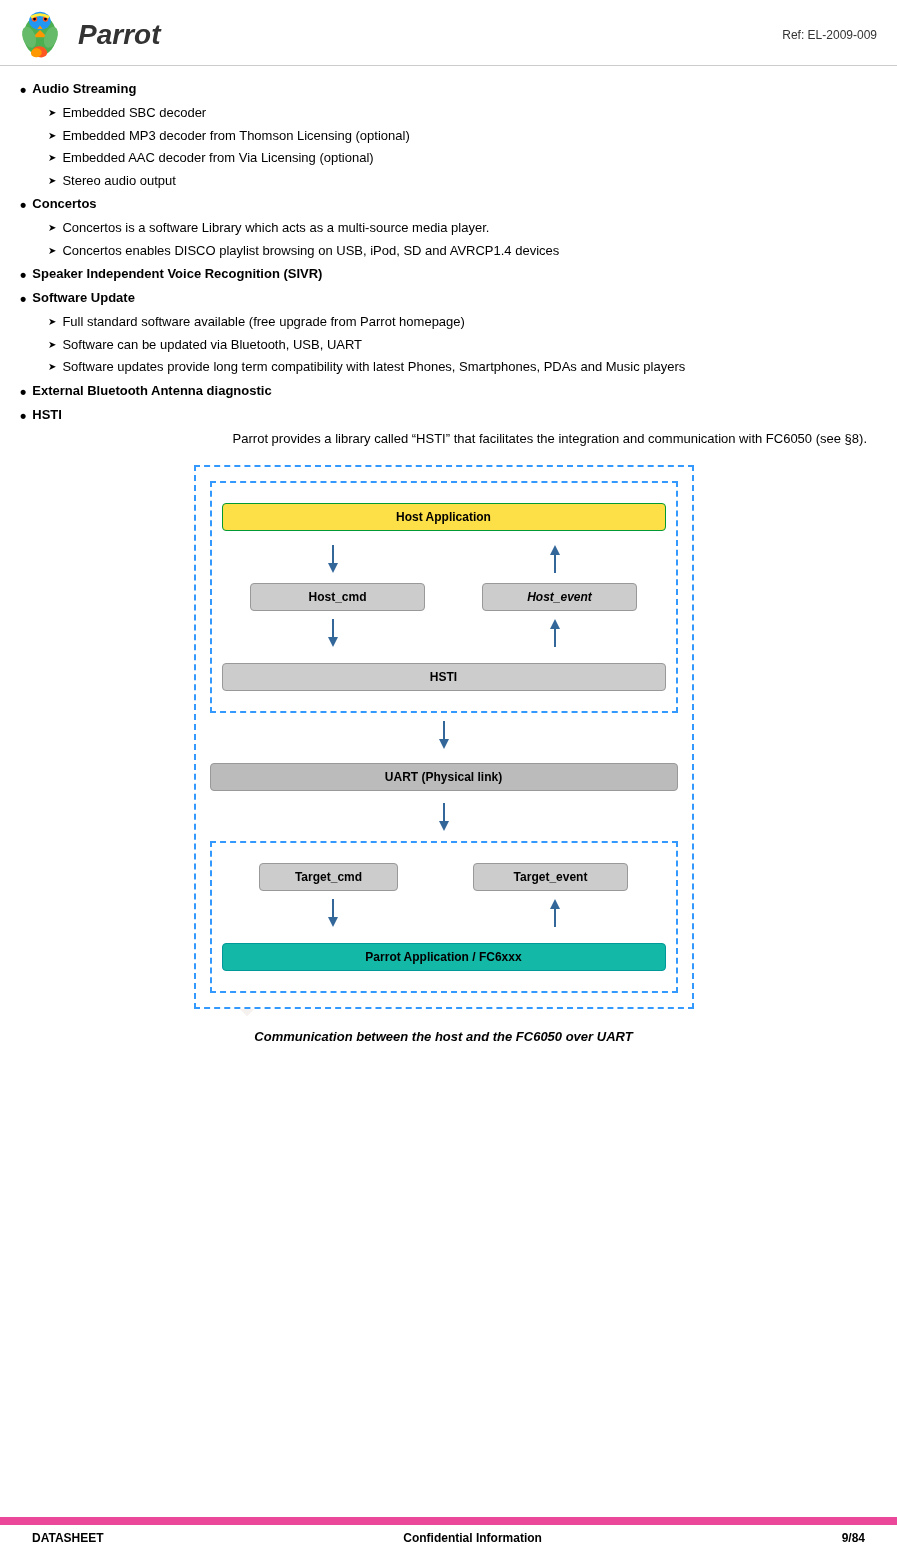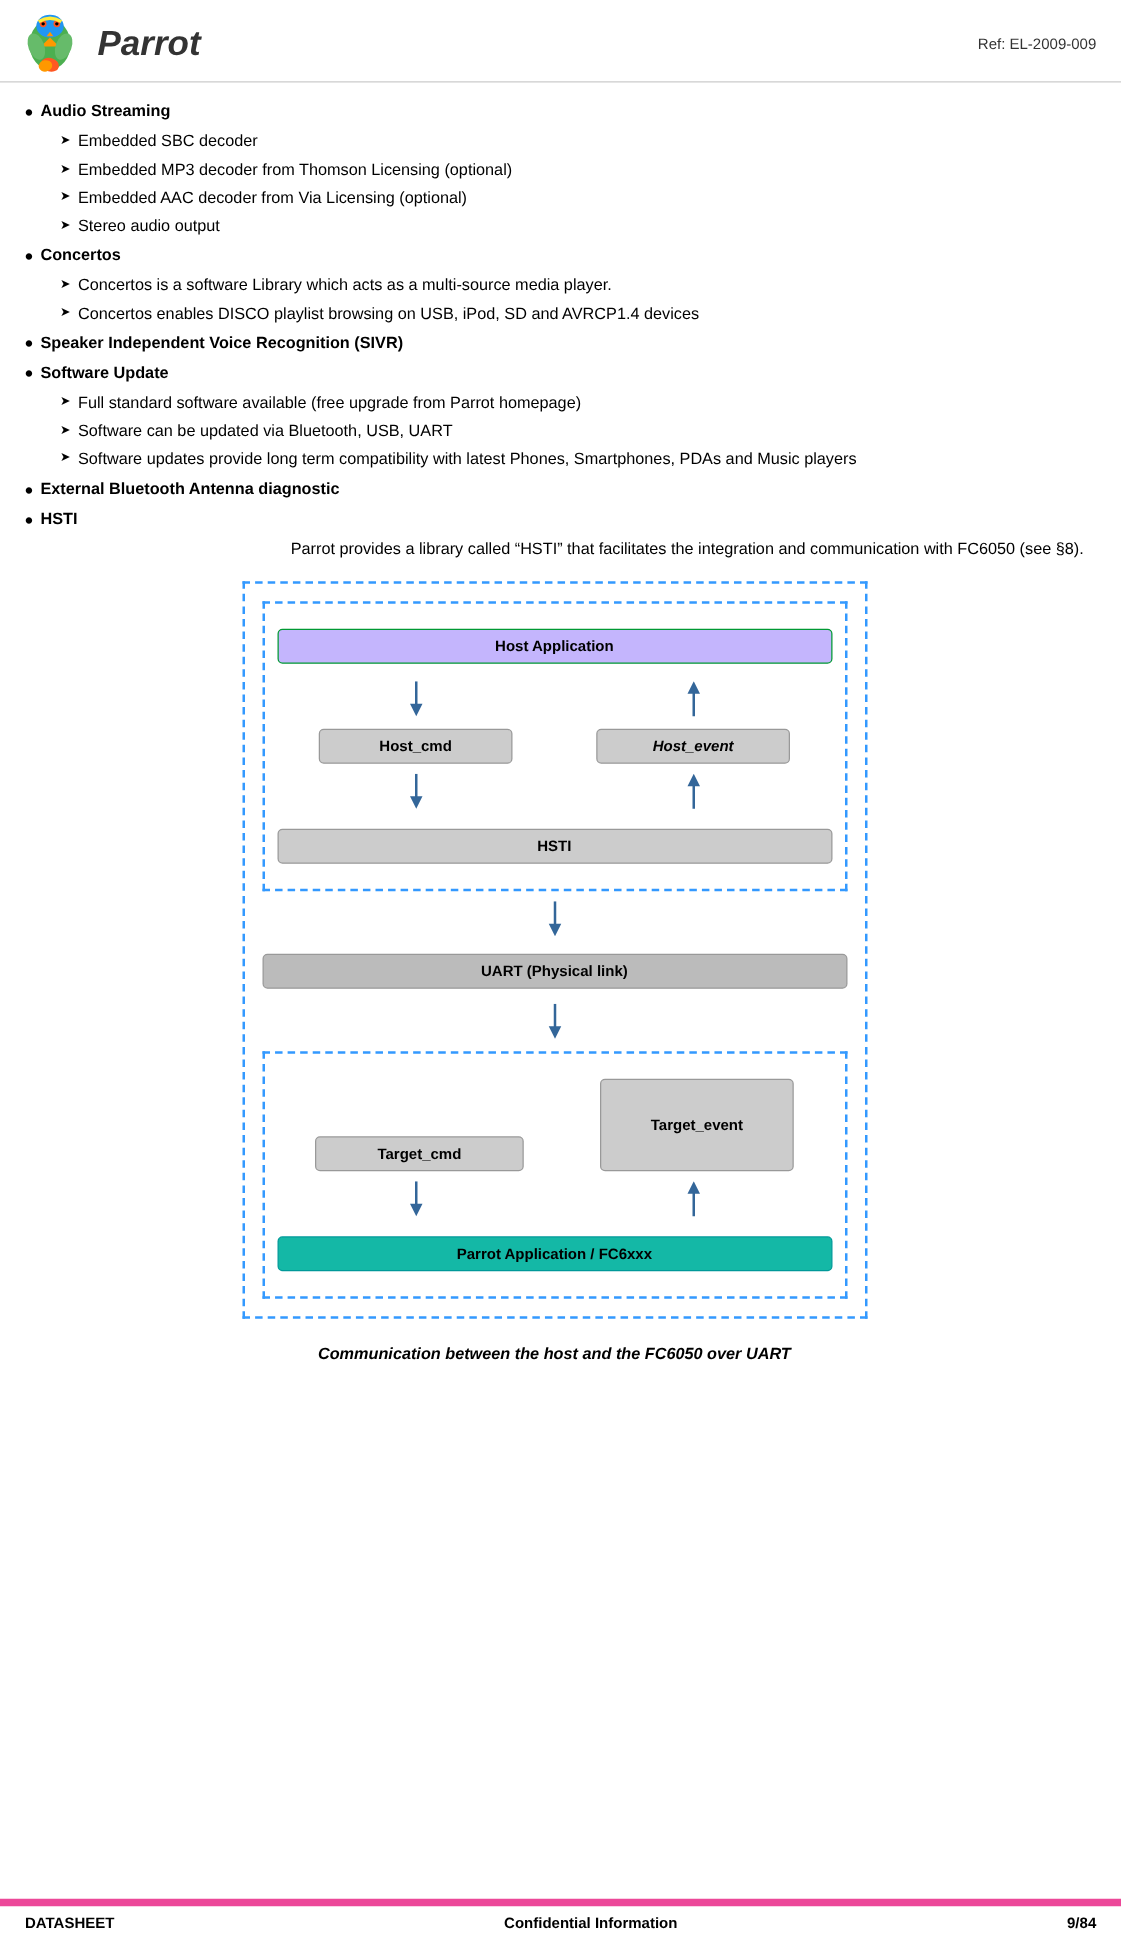--- a/index.html
+++ b/index.html
@@ -114,21 +114,21 @@
       text-align: center;
       padding: 6px 10px;
       font-size: 12px;
       font-weight: bold;
       display: flex;
       align-items: center;
       justify-content: center;
     }
 
     .box-green {
-      background: #c4b5fd;
+      background: #fde047;
       color: #000;
       border: 1px solid #009933;
     }
 
     .box-gray {
       background: #cccccc;
       color: #000;
       border: 1px solid #999;
     }
 
@@ -165,24 +165,24 @@
       font-weight: bold;
       font-style: italic;
       margin-top: 20px;
     }
 
     .footer {
       position: absolute;
       bottom: 0;
       left: 0;
       right: 0;
-      border-top: 6px solid #ec4899;
+      border-top: 8px solid #ec4899;
       display: flex;
       justify-content: space-between;
-      padding: 6px 20px;
+      padding: 6px 32px;
       font-size: 12px;
       font-weight: bold;
     }
 
     .watermark {
       position: absolute;
       top: 50%;
       left: 50%;
       transform: translate(-50%, -50%) rotate(-45deg);
       font-size: 80px;
@@ -312,21 +312,21 @@
             </div>
             <div style="display:flex; flex-direction:column; align-items:center; width:160px;">
               <svg width="20" height="30">
                 <line x1="10" y1="28" x2="10" y2="6" stroke="#336699" stroke-width="2"></line>
                 <polygon points="10,0 5,10 15,10" fill="#336699"></polygon>
               </svg>
             </div>
           </div>
 
           <div class="diag-two-col">
-            <div class="diag-box box-gray" style="width:155px;">
+            <div class="diag-box box-gray" style="width:175px;">
               <span>Host_cmd</span>
             </div>
             <div class="diag-box box-gray" style="width:155px;font-style:italic;">
               <span>Host_event</span>
             </div>
           </div>
 
           <div style="display:flex; justify-content:space-around; margin:6px 0;">
             <div style="display:flex; flex-direction:column; align-items:center; width:160px;">
               <svg width="20" height="30">
@@ -365,21 +365,21 @@
         <div style="display:flex; justify-content:center; margin: 4px 0;">
           <svg width="20" height="30">
             <line x1="10" y1="0" x2="10" y2="22" stroke="#336699" stroke-width="2"></line>
             <polygon points="10,28 5,18 15,18" fill="#336699"></polygon>
           </svg>
         </div>
 
         <div style="border: 2px dashed #3399ff; padding: 12px 10px; margin-top:8px;">
 
           <div class="diag-two-col">
-            <div class="diag-box box-gray" style="width:167px;margin-top:46px;">
+            <div class="diag-box box-gray" style="width:139px;">
               <span>Target_cmd</span>
             </div>
             <div class="diag-box box-gray" style="width:155px;">
               <span>Target_event</span>
             </div>
           </div>
 
           <div style="display:flex; justify-content:space-around; margin:6px 0;">
             <div style="display:flex; flex-direction:column; align-items:center; width:160px;">
               <svg width="20" height="30">

